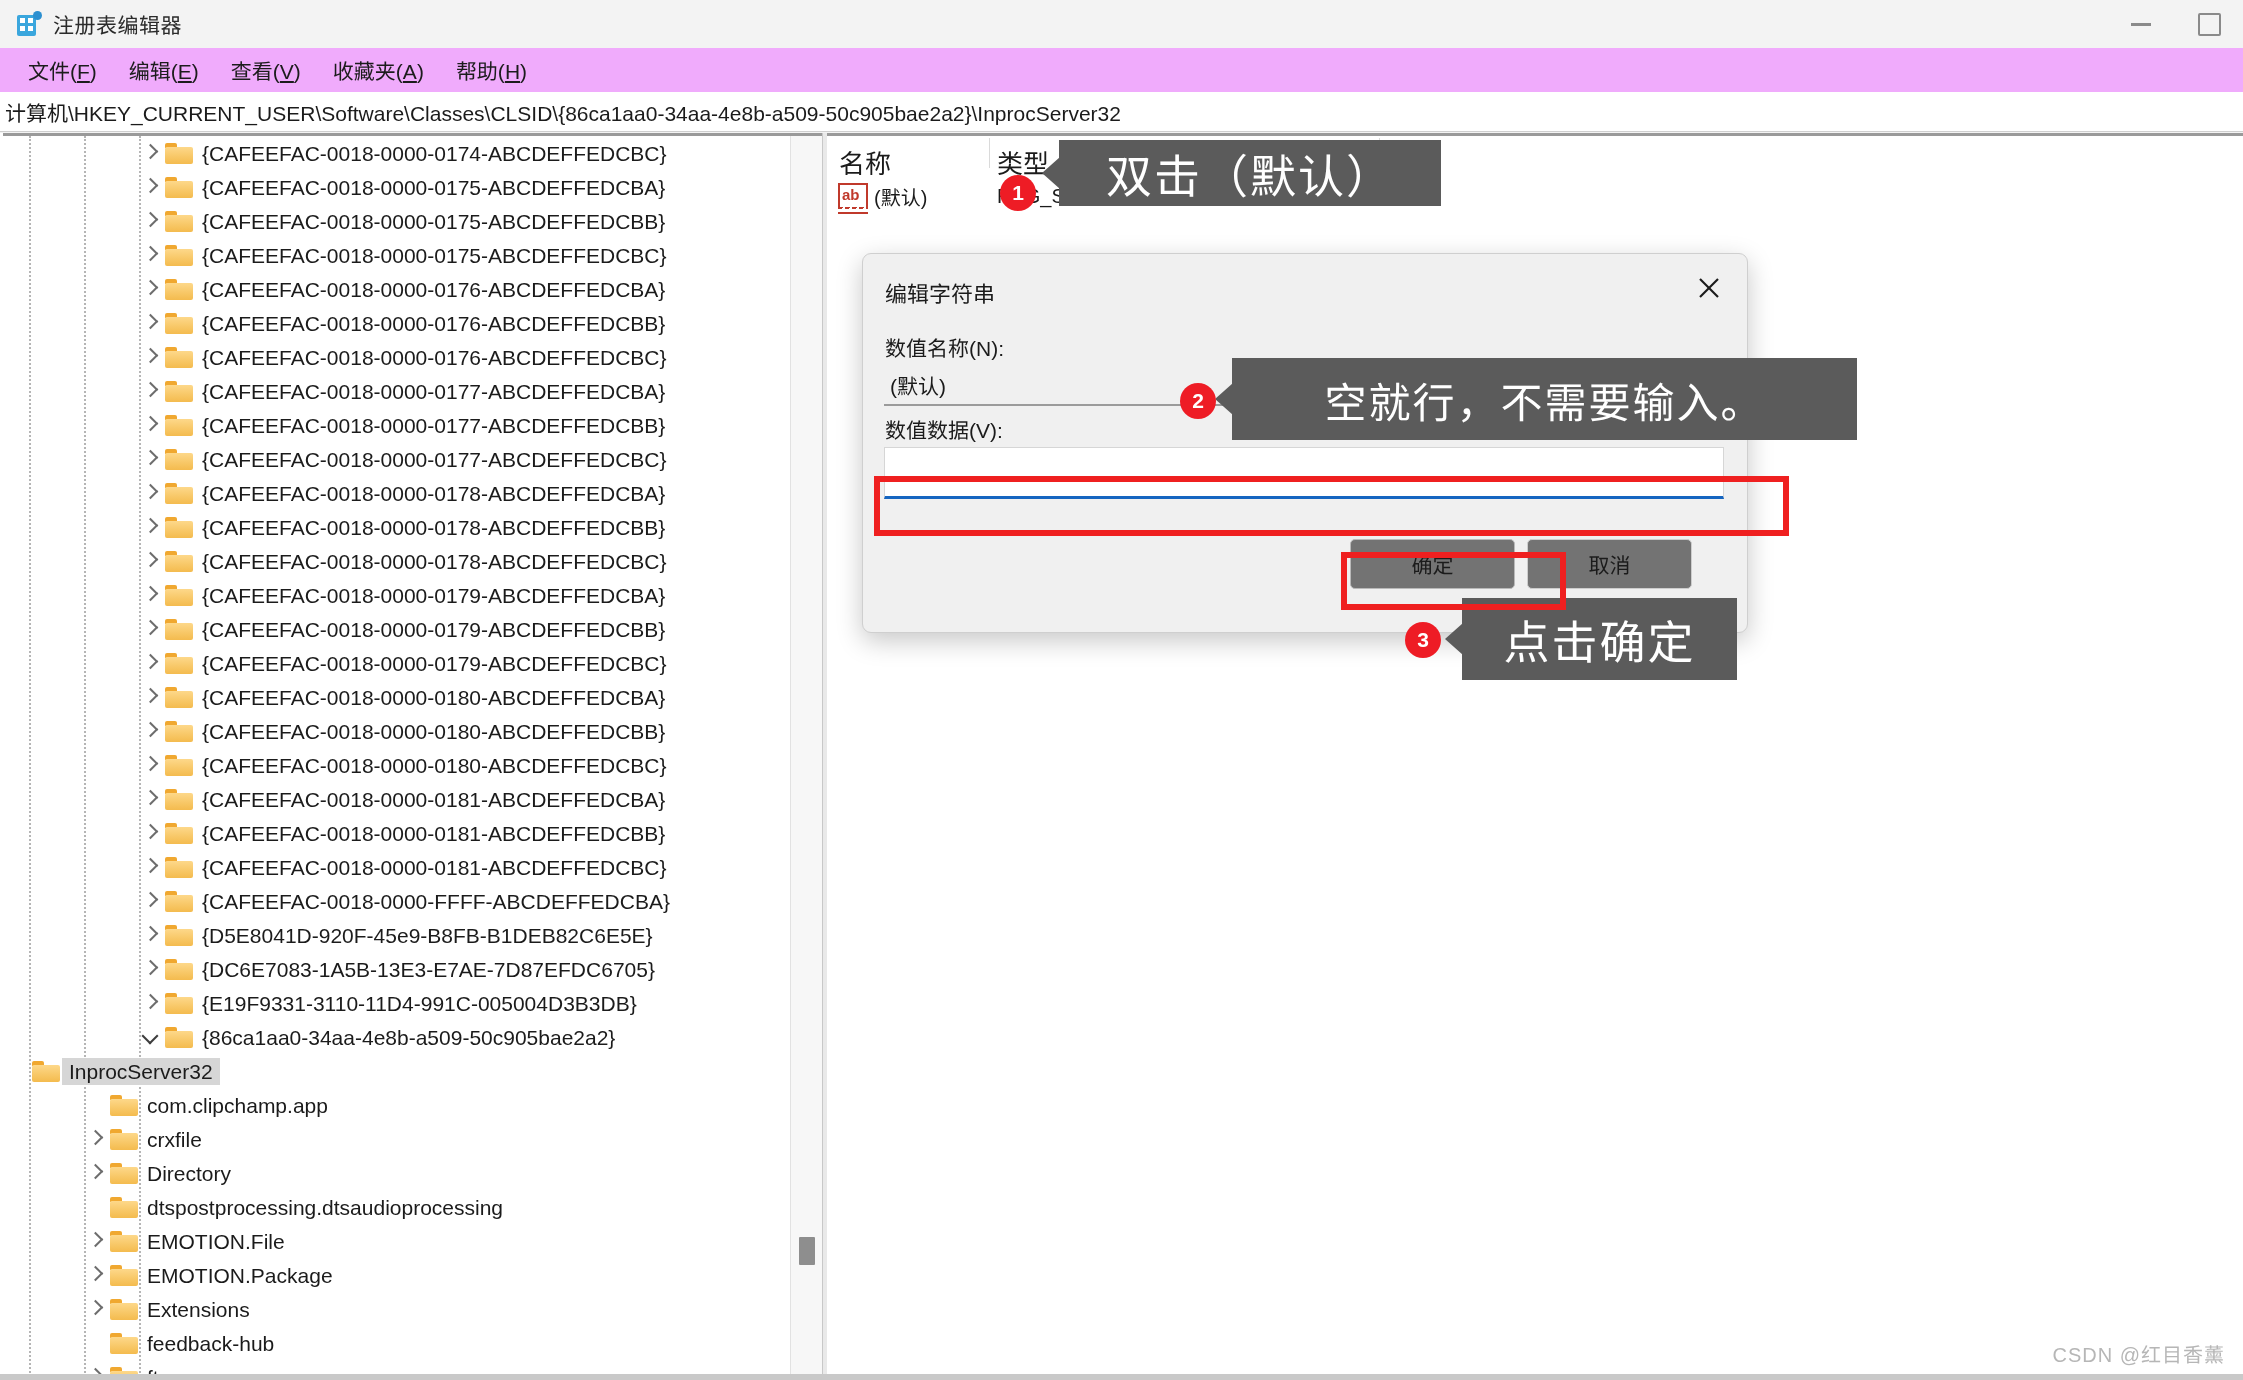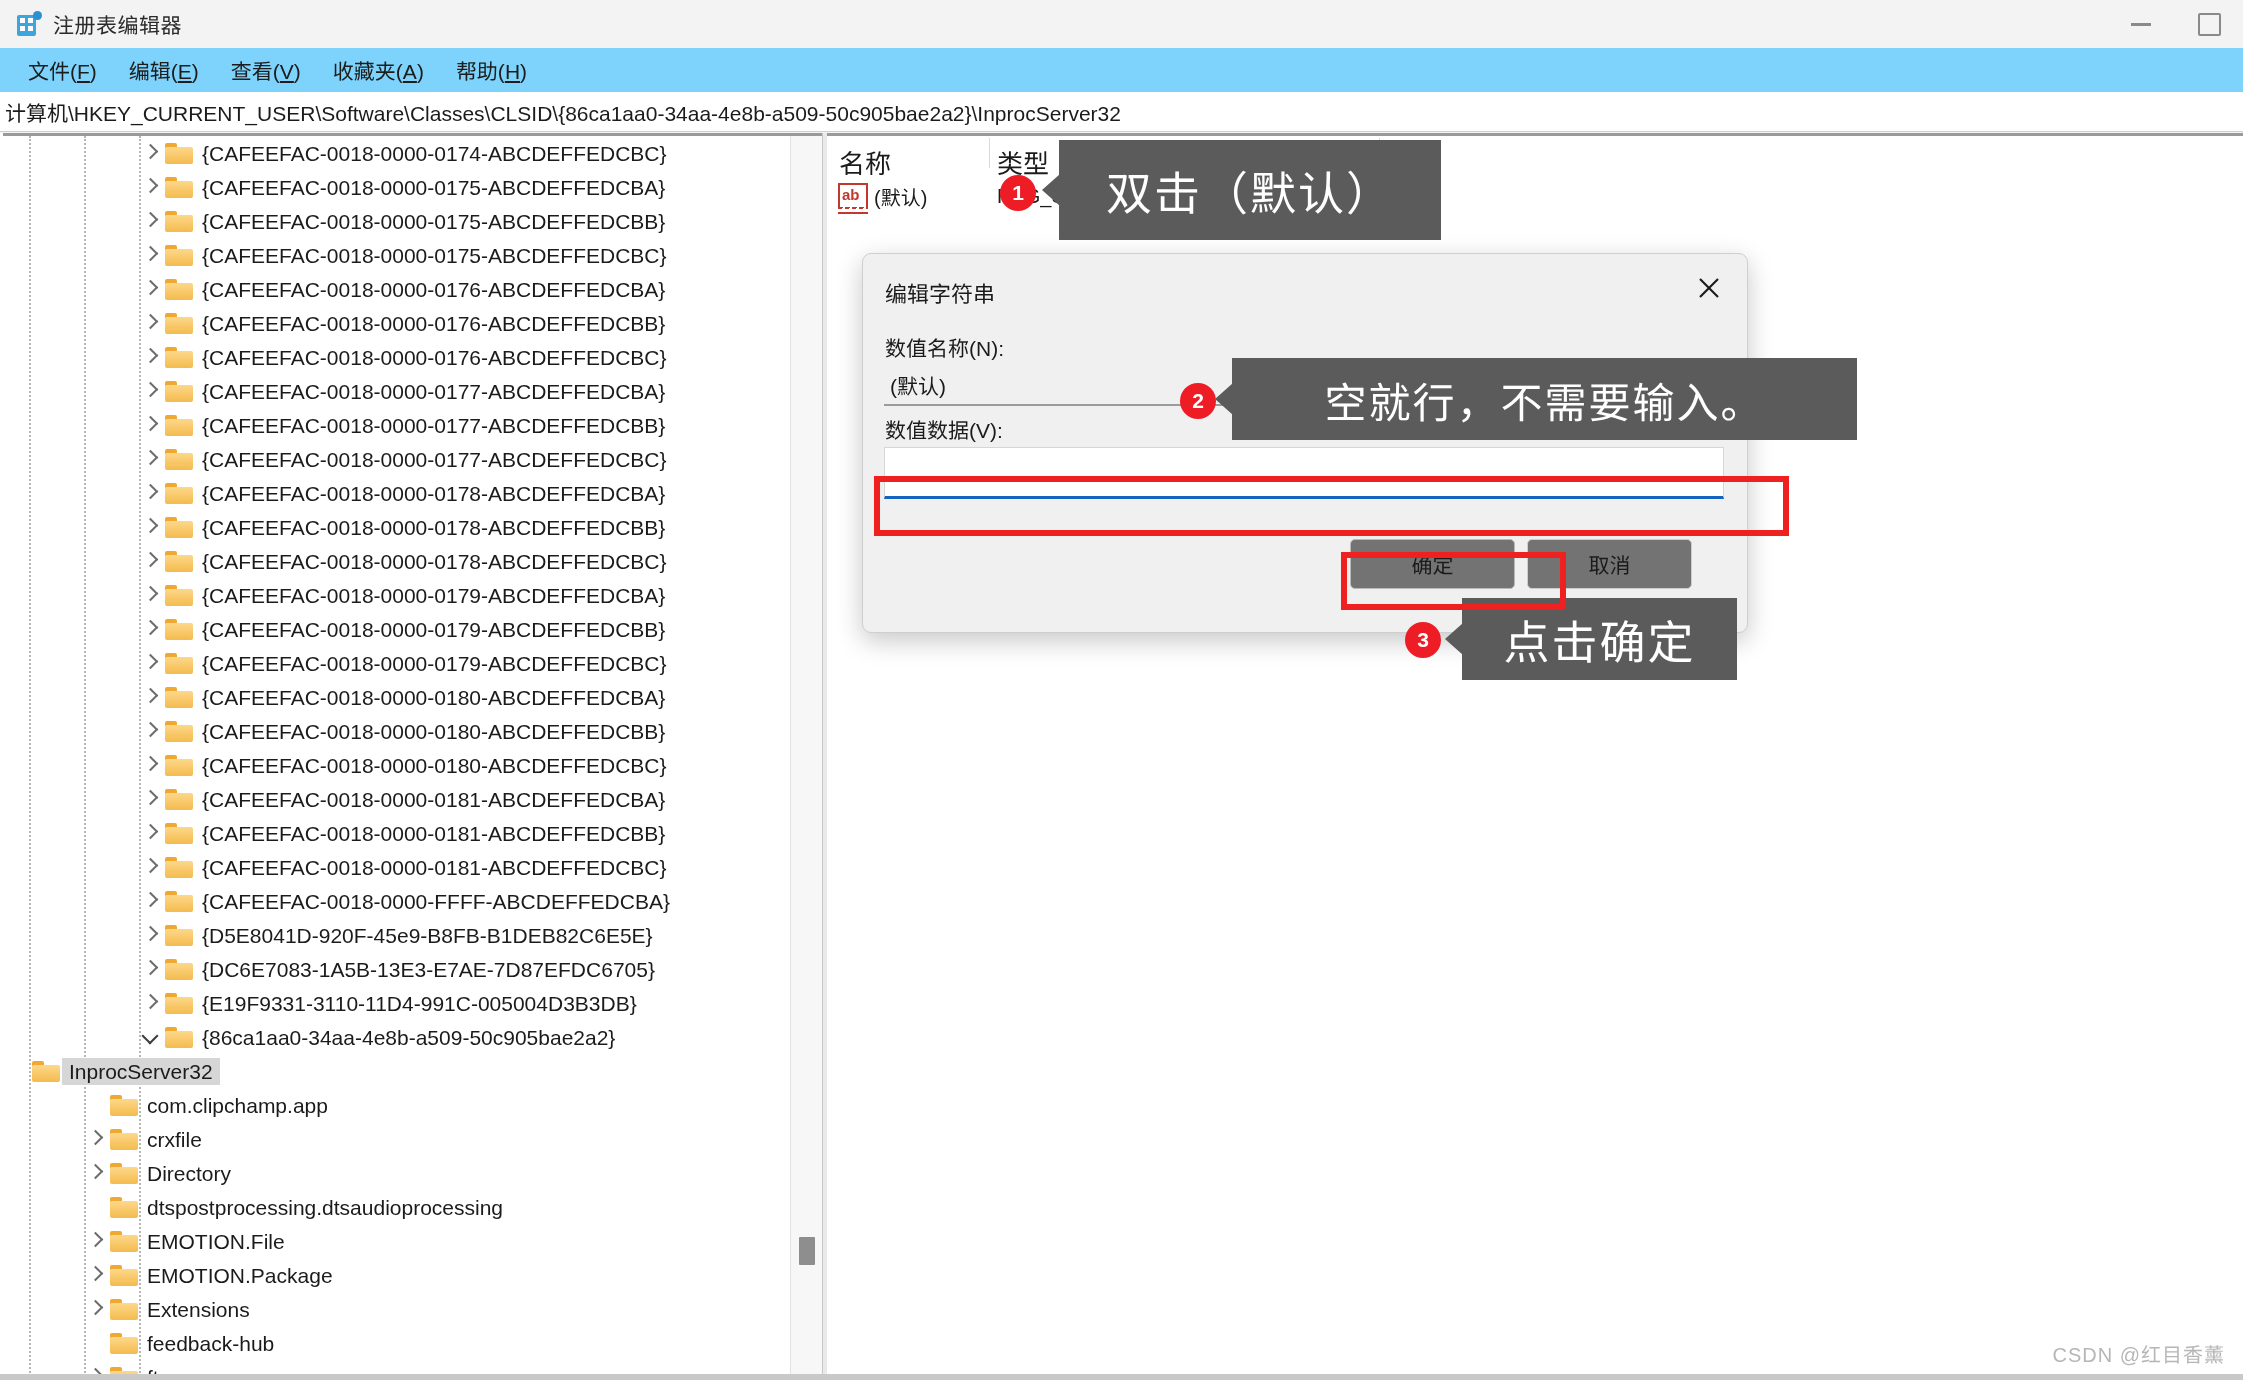--- a/index.html
+++ b/index.html
@@ -30,21 +30,21 @@
   .title-icon .dot{position:absolute;right:0;top:0;width:9px;height:9px;border-radius:50%;background:#2b8fd0;}
   .title-text{font-size:21px;color:#2b2b2b;letter-spacing:.5px;}
   .wincontrols{position:absolute;right:0;top:0;height:48px;display:flex;}
   .wc{width:68px;height:48px;display:flex;align-items:center;justify-content:center;}
   .wc .min{width:20px;height:3px;background:#8a8a8a;}
   .wc .max{width:19px;height:19px;border:2.5px solid #8a8a8a;border-radius:2px;}
 
   
   .menubar{
     position:absolute;left:0;top:48px;width:2243px;height:44px;
-    background:#7dd3fc;display:flex;align-items:center;padding-left:12px;box-sizing:border-box;
+    background:#f0abfc;display:flex;align-items:center;padding-left:12px;box-sizing:border-box;
   }
   .menu-item{font-size:21px;color:#1c1c1c;padding:0 16px;white-space:nowrap;cursor:default;}
   .menu-item u{text-decoration:underline;}
 
   
   .addressbar{
     position:absolute;left:0;top:92px;width:2243px;height:40px;
     background:#ffffff;border-bottom:1px solid #cfcfcf;
     display:flex;align-items:center;box-sizing:border-box;
   }
@@ -549,21 +549,21 @@
     <div class="dlg-label" style="left:22px;top:160px;">数值数据(V):</div>
     <div class="dlg-input" title=""></div>
 
     <div class="dlg-btn primary" style="left:487px;top:285px;width:165px;">确定</div>
     <div class="dlg-btn" style="left:664px;top:285px;width:165px;">取消</div>
   </div>
 
   <div class="redbox" style="left:874px;top:476px;width:915px;height:60px;"></div>
   <div class="redbox" style="left:1341px;top:552px;width:225px;height:58px;"></div>
 
-  <div class="callout" style="left:1059px;top:140px;width:382px;height:100px;">
+  <div class="callout" style="left:1059px;top:140px;width:382px;height:66px;">
     <div class="tail"></div>
     <span>双击（默认）</span>
   </div>
   <div class="badge" style="left:1000px;top:175px;">1</div>
 
   <div class="callout sm" style="left:1232px;top:358px;width:625px;height:82px;">
     <div class="tail"></div>
     <span>空就行，不需要输入。</span>
   </div>
   <div class="badge" style="left:1180px;top:383px;">2</div>

